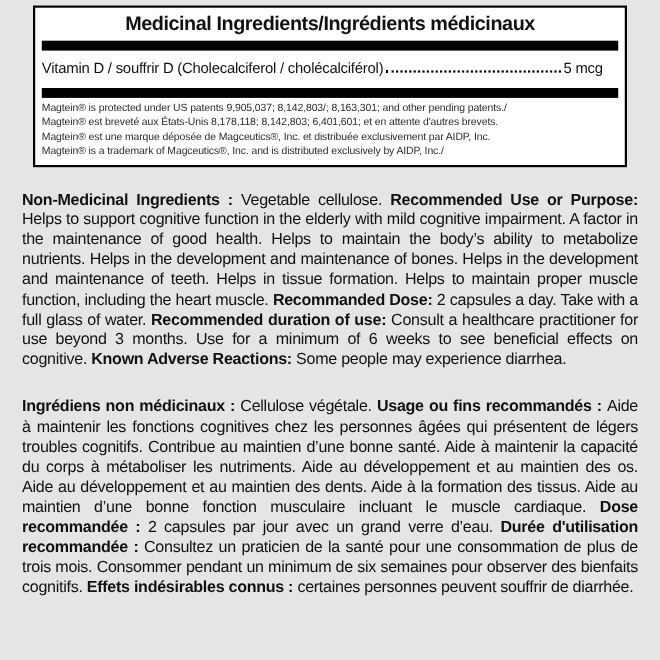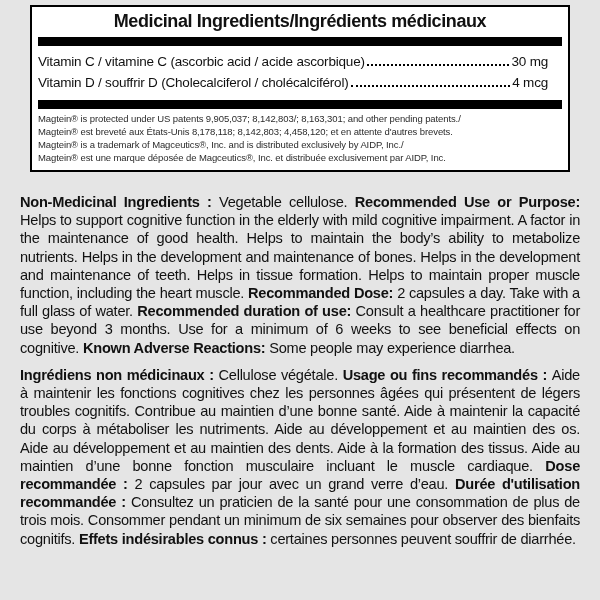--- a/index.html
+++ b/index.html
@@ -75,49 +75,44 @@
   .body-text {
     margin: 21px 20px 0 20px;
   }
   .body-text p {
     margin: 0;
     font-size: 14.6px;
     line-height: 18.2px;
     letter-spacing: -0.25px;
     text-align: justify;
   }
-  .body-text p + p { margin-top: 9px; }
+  .body-text p + p { margin-top: 25px; }
   .body-text b { font-weight: bold; }
 </style>
 </head>
 <body>
 
 <div class="page">
 
   <div class="facts-box">
     <div class="panel-title">Medicinal Ingredients/Ingrédients médicinaux</div>
     <div class="bar top"></div>
     <div class="rows">
         <div class="row">
-          <span>Vitamin C / vitamine C (ascorbic acid / acide ascorbique)</span>
-          <span class="dots"></span>
-          <span class="amount">30 mg</span>
-        </div>
-        <div class="row">
           <span>Vitamin D / souffrir D (Cholecalciferol / cholécalciférol) </span>
           <span class="dots"></span>
-          <span class="amount"> 4 mcg</span>
+          <span class="amount"> 5 mcg</span>
         </div>
       </div>
     <div class="bar bottom"></div>
     <div class="smallprint">
         <div>Magtein® is protected under US patents 9,905,037; 8,142,803/; 8,163,301; and other pending patents./</div>
-        <div>Magtein® est breveté aux États-Unis 8,178,118; 8,142,803; 4,458,120; et en attente d'autres brevets.</div>
+        <div>Magtein® est breveté aux États-Unis 8,178,118; 8,142,803; 6,401,601; et en attente d'autres brevets.</div>
+        <div>Magtein® est une marque déposée de Magceutics®, Inc. et distribuée exclusivement par AIDP, Inc.</div>
         <div>Magtein® is a trademark of Magceutics®, Inc. and is distributed exclusively by AIDP, Inc./</div>
-        <div>Magtein® est une marque déposée de Magceutics®, Inc. et distribuée exclusivement par AIDP, Inc.</div>
       </div>
   </div>
 
   <div class="body-text">
     <p><b>Non-Medicinal Ingredients : </b><span>Vegetable cellulose. </span><b>Recommended Use or Purpose:</b><span> Helps to support cognitive function in the elderly with mild cognitive impairment. A factor in the maintenance of good health. Helps to maintain the body’s ability to metabolize nutrients. Helps in the development and maintenance of bones. Helps in the development and maintenance of teeth. Helps in tissue formation. Helps to maintain proper muscle function, including the heart muscle. </span><b>Recommanded Dose:</b><span> 2 capsules a day. Take with a full glass of water. </span><b>Recommended duration of use:</b><span> Consult a healthcare practitioner for use beyond 3 months. Use for a minimum of 6 weeks to see beneficial effects on cognitive. </span><b>Known Adverse Reactions:</b><span> Some people may experience diarrhea.</span></p>
     <p><b>Ingrédiens non médicinaux : </b><span>Cellulose végétale. </span><b>Usage ou fins recommandés : </b><span>Aide à maintenir les fonctions cognitives chez les personnes âgées qui présentent de légers troubles cognitifs. Contribue au maintien d’une bonne santé. Aide à maintenir la capacité du corps à métaboliser les nutriments. Aide au développement et au maintien des os. Aide au développement et au maintien des dents. Aide à la formation des tissus. Aide au maintien d’une bonne fonction musculaire incluant le muscle cardiaque. </span><b>Dose recommandée : </b><span>2 capsules par jour avec un grand verre d’eau. </span><b>Durée d'utilisation recommandée : </b><span>Consultez un praticien de la santé pour une consommation de plus de trois mois. Consommer pendant un minimum de six semaines pour observer des bienfaits cognitifs. </span><b>Effets indésirables connus : </b><span>certaines personnes peuvent souffrir de diarrhée.</span></p>
   </div>
 
 </div>
 

